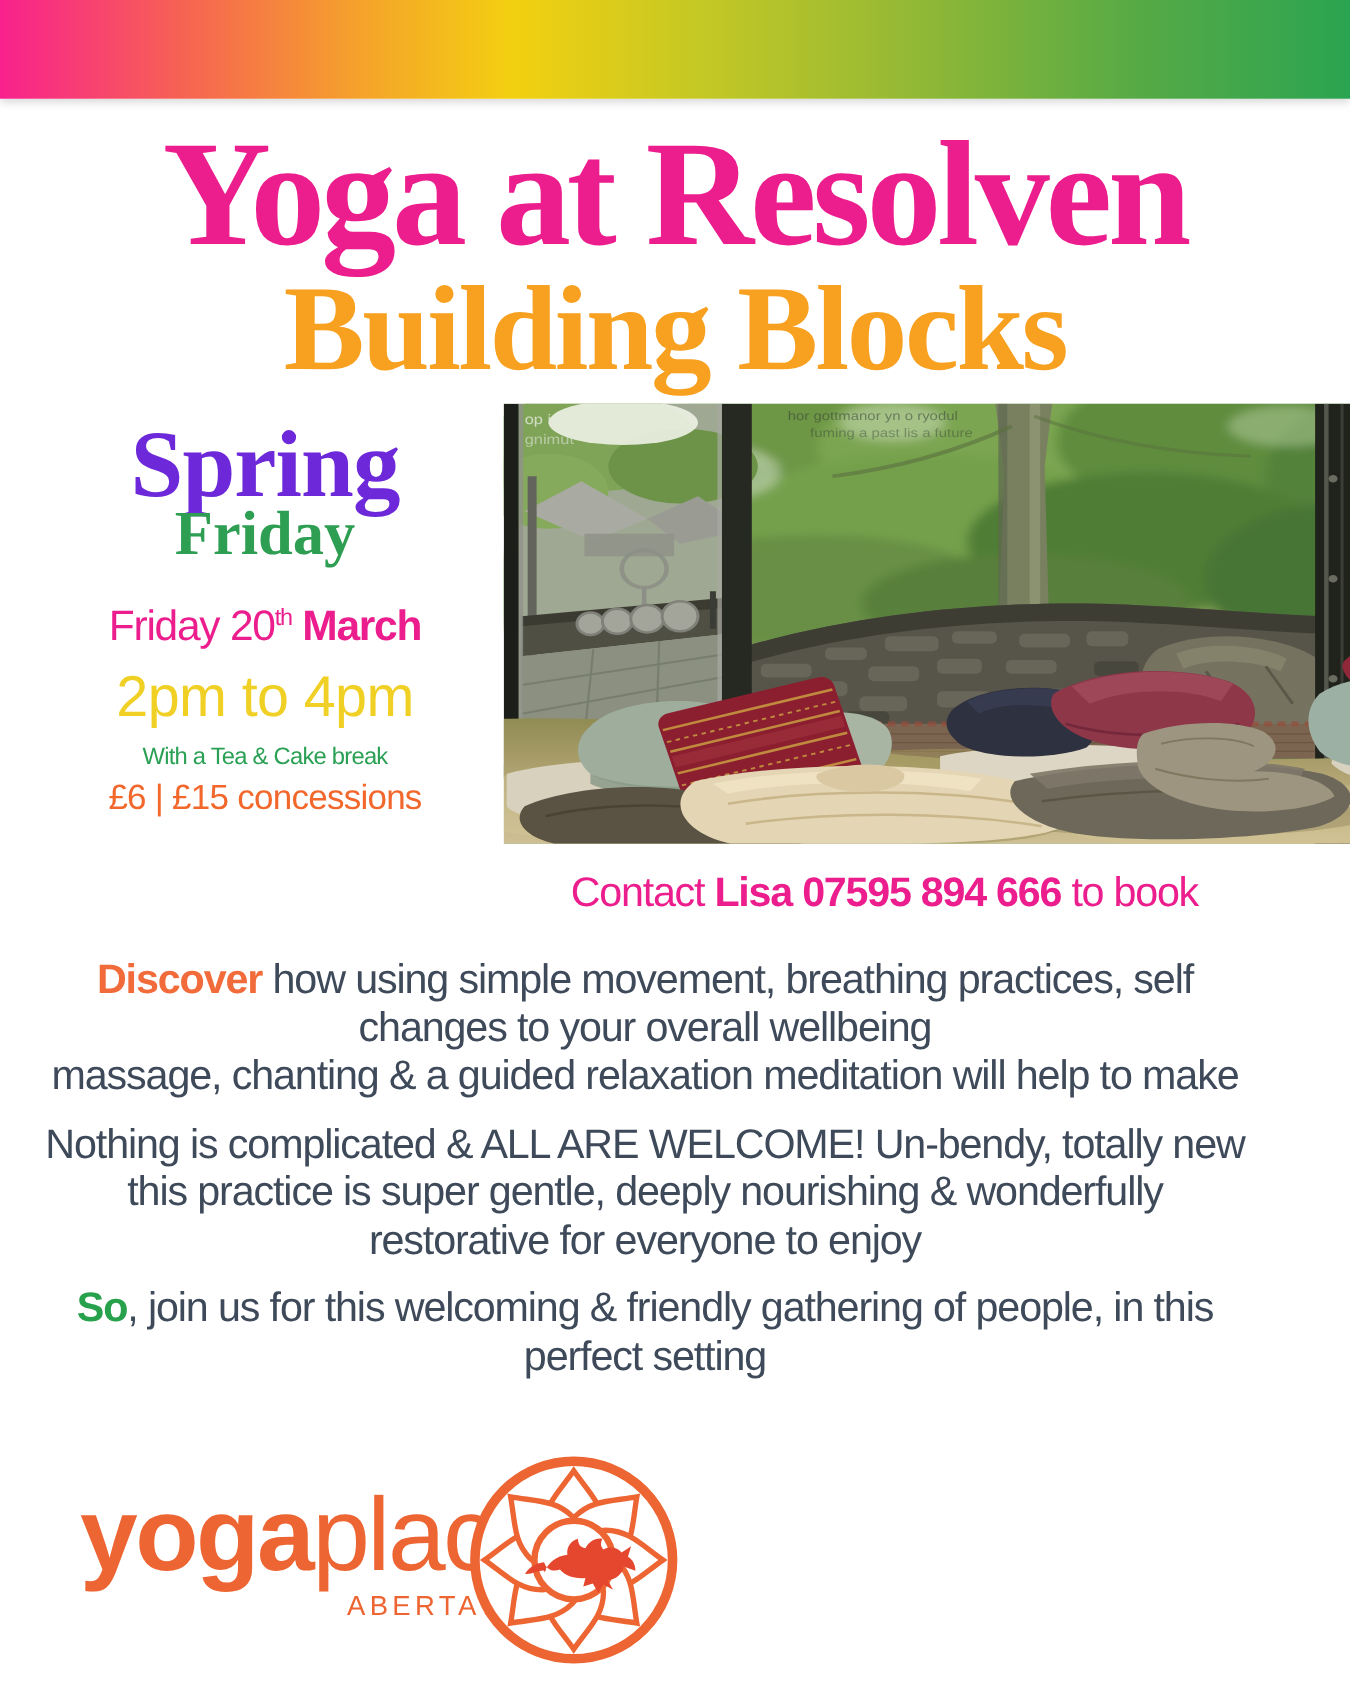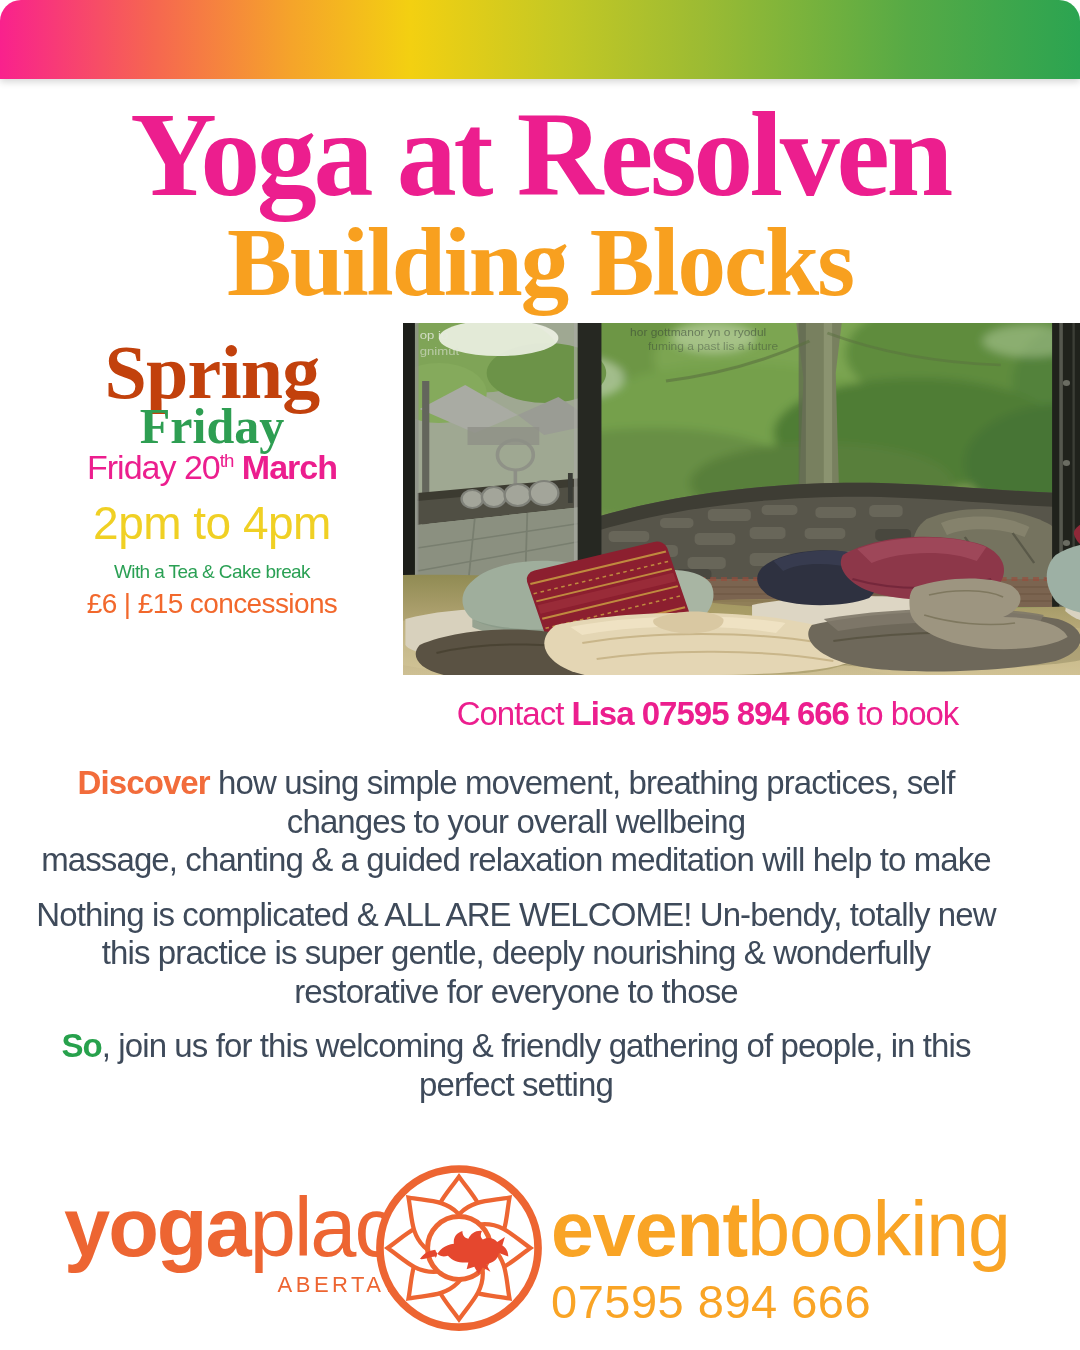--- a/index.html
+++ b/index.html
@@ -1,18 +1,18 @@
 <!DOCTYPE html>
 <html><head>
 <meta charset="utf-8">
 <style>
   html, body { margin:0; padding:0; background:#ffffff; }
   #page {
     position:relative; width:1080px; height:1350px; background:#ffffff;
-    overflow:hidden; font-family:"Liberation Sans","DejaVu Sans",sans-serif;border-radius:21px;
+    overflow:hidden; font-family:"Liberation Sans","DejaVu Sans",sans-serif;
   }
   .serif { font-family:"Liberation Serif","DejaVu Serif",serif; }
 
   
   .topbar {
     position:absolute; left:0; top:0; width:1080px; height:79px;
     background:linear-gradient(90deg,#f9218d 0%,#f66551 14%,#f5a42a 27%,#f3d011 38%,#c4c824 52%,#9cbb33 65%,#57aa45 84%,#2ba451 100%);
     box-shadow:0 3px 7px rgba(0,0,0,0.16);
   }
 
@@ -21,23 +21,23 @@
     position:absolute; left:0; top:94px; width:1080px; text-align:center;
     font-weight:700; font-size:120px; line-height:1.02; color:#ec1e8e; letter-spacing:-0.028em;
   }
   .subtitle {
     position:absolute; left:0; top:214px; width:1080px; text-align:center;
     font-weight:700; font-size:97px; line-height:1; color:#f8a01f; letter-spacing:-0.02em;
   }
 
   
   .event-col { position:absolute; left:52px; top:336px; width:320px; text-align:center; }
-  .season  { font-weight:700; font-size:76px; line-height:0.95; color:#c2410c; letter-spacing:-0.01em; }
+  .season  { font-weight:700; font-size:76px; line-height:0.95; color:#6d28d9; letter-spacing:-0.01em; }
   .retreat { font-weight:700; font-size:50px; line-height:0.9; color:#2e9e52; margin-top:-4px; }
-  .date-line { font-size:34px; line-height:1.1; color:#ec1e8e; letter-spacing:-1px; white-space:nowrap; }
+  .date-line { margin-top:34px; font-size:34px; line-height:1.1; color:#ec1e8e; letter-spacing:-1px; white-space:nowrap; }
   .date-line sup { font-size:55%; vertical-align:super; }
   .bold { font-weight:700; }
   .time-line  { margin-top:9px;  font-size:46px; color:#f0d024; letter-spacing:-0.5px; white-space:nowrap; }
   .tea-line   { margin-top:11px; font-size:19px; color:#2aa054; letter-spacing:-0.6px; white-space:nowrap; }
   .price-line { margin-top:5px;  font-size:28px; color:#f2682c; letter-spacing:-0.6px; white-space:nowrap; }
 
   
   .photo { position:absolute; left:403px; top:323px; width:728px; height:352px; }
   .photo svg { display:block; width:100%; height:100%; }
 
@@ -299,21 +299,21 @@
 
   <div class="body-copy">
     <p>
       <span class="line"><span class="lead-orange">Discover</span><span> how using simple movement, breathing practices, self</span></span>
       <span class="line">changes to your overall wellbeing</span>
       <span class="line">massage, chanting &amp; a guided relaxation meditation will help to make</span>
     </p>
     <p>
       <span class="line">Nothing is complicated &amp; ALL ARE WELCOME! Un-bendy, totally new</span>
       <span class="line">this practice is super gentle, deeply nourishing &amp; wonderfully</span>
-      <span class="line">restorative for everyone to those</span>
+      <span class="line">restorative for everyone to enjoy</span>
     </p>
     <p>
       <span class="line"><span class="lead-green">So</span><span>, join us for this welcoming &amp; friendly gathering of people, in this</span></span>
       <span class="line">perfect setting</span>
     </p>
   </div>
 
   <div class="brand-yoga">
     <div class="row1"><span class="bold">yoga</span><span class="light">place</span></div>
     <div class="row2">ABERTAWE</div>
@@ -333,18 +333,14 @@
         <use href="#pt" transform="rotate(315 100 100)"></use>
       </g>
       <circle cx="100" cy="100" r="37" fill="#ffffff" stroke="#ed6532" stroke-width="6"></circle>
       <g fill="#e5472e">
         <path d="M72,112 c4,-10 12,-16 22,-17 c-1,-7 3,-13 10,-15 c0,5 2,8 7,9 c3,-6 9,-10 16,-9 c-2,4 -2,7 1,10 c6,-3 13,-2 17,3 l9,-6 -3,10 c5,3 7,8 7,13 l-11,-4 c-1,7 -7,12 -15,13 l5,9 -9,-5 -5,8 -5,-9 -9,3 2,-8 c-10,1 -19,-2 -24,-8 c-6,2 -12,1 -15,-7 z"></path>
         <path d="M74,110 c-8,-1 -13,4 -20,3 c5,-7 10,-10 18,-11 z"></path>
       </g>
     </svg>
   </div>
 
-  <div class="brand-event">
-    <div class="row1"><span class="bold">event</span><span class="light">booking</span></div>
-    <div class="row2">07595 894 666</div>
-  </div>
 
 </div>
 
 </body></html>

